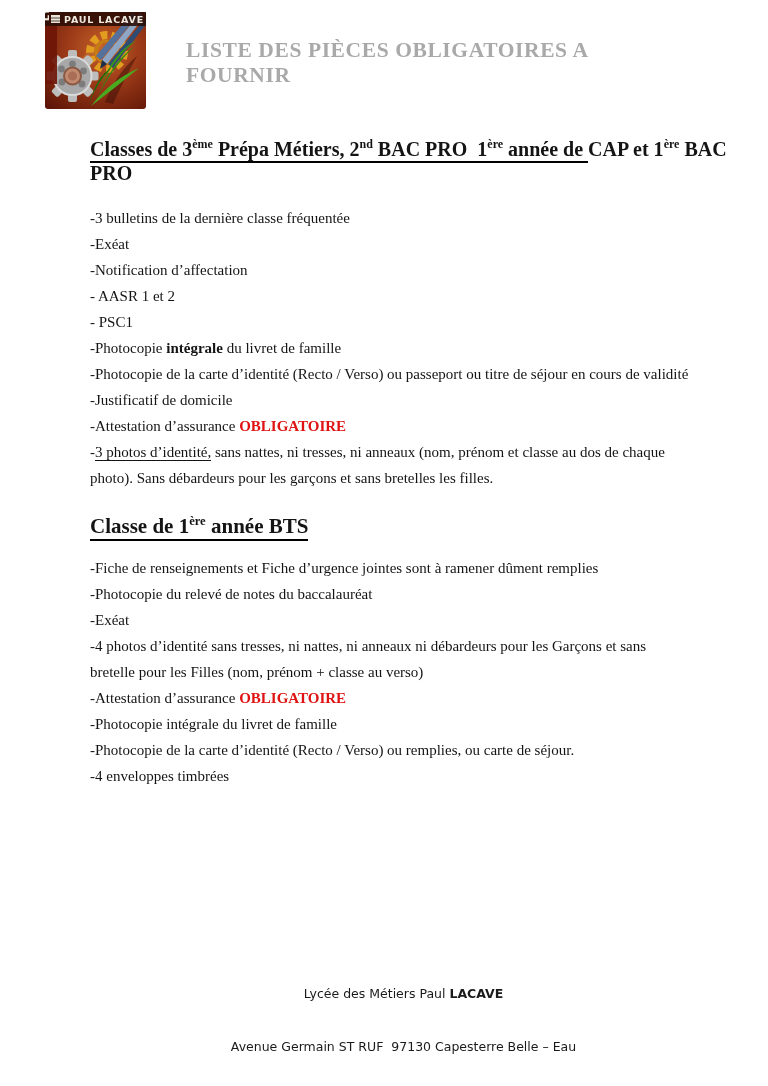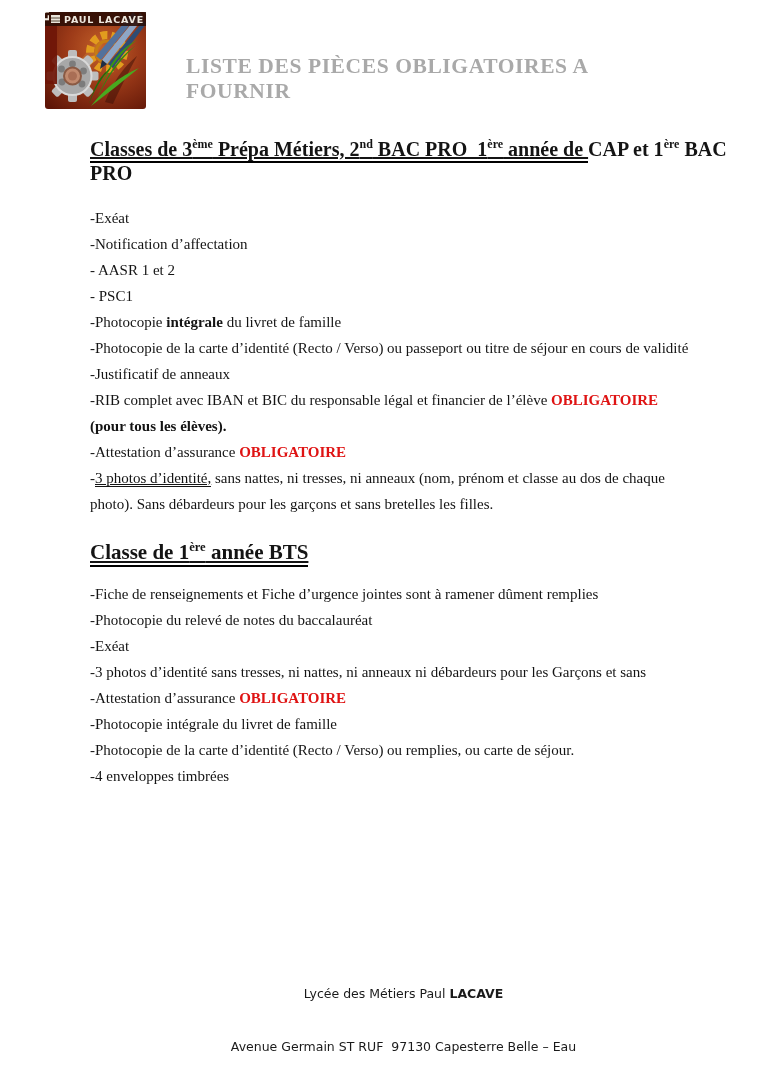--- a/index.html
+++ b/index.html
@@ -10,21 +10,21 @@
     position: relative;
     font-family: "Liberation Serif", serif;
     color: #141414;
     overflow: hidden;
   }
   .logo {
     position: absolute; left: 45px; top: 12px;
     width: 101px; height: 70px;
   }
   .page-title {
-    position: absolute; left: 186px; top: 54px; width: 500px;
+    position: absolute; left: 186px; top: 38px; width: 500px;
     font-family: "Liberation Serif", serif;
     font-size: 21.5px; font-weight: bold;
     color: #a9a9a9;
     letter-spacing: 0.6px;
     white-space: pre-wrap;
   }
   .content {
     position: absolute; left: 90px; top: 137px; width: 645px;
   }
   .heading {
@@ -36,21 +36,21 @@
     font-size: 21px; font-weight: bold; line-height: 26px;
     margin: 22px 0 16px 0;
     white-space: pre-wrap;
   }
   .item {
     margin: 0; font-size: 15px; line-height: 26px;
     white-space: pre-wrap;
   }
   .b { font-weight: bold; }
   sup { font-size: 60%; line-height: 0; }
-  .u-wrap { border-bottom: 1px solid currentColor; text-decoration: underline; }
+  .u-wrap { border-bottom: 1px solid currentColor; }
   .heading .u-wrap, .heading-2 .u-wrap { border-bottom: 2px solid #000; padding-bottom: 1px; }
   .footer {
     position: absolute; left: 90px; top: 950px; width: 627px;
     text-align: center;
     font-family: "DejaVu Sans", sans-serif;
     font-size: 12.5px; line-height: 17.5px;
     color: #1a1a1a;
     white-space: pre-wrap;
   }
 </style>
@@ -120,37 +120,37 @@
     <text x="17" y="9.5" transform="rotate(-90 10 16)" font-family="DejaVu Sans, sans-serif" font-size="9.5" font-weight="bold" fill="#efe9df" letter-spacing="1.5">LYCEE</text>
   </svg>
 </div>
 
 <div class="page-title">LISTE DES PIÈCES OBLIGATOIRES A FOURNIR</div>
 
 <div class="content">
 
   <h1 class="heading"><span class="u-wrap"><span>Classes de 3</span><sup>ème</sup><span> Prépa Métiers, 2</span><sup>nd</sup><span> BAC PRO  1</span><sup>ère</sup><span> année de </span></span><span>CAP et 1</span><sup>ère</sup><span> BAC PRO</span></h1>
 
+  <p class="item"><span>-3 bulletins de la dernière classe fréquentée</span></p>
   <p class="item"><span>-Exéat</span></p>
   <p class="item"><span>-Notification d’affectation</span></p>
   <p class="item"><span>- AASR 1 et 2</span></p>
   <p class="item"><span>- PSC1</span></p>
   <p class="item"><span>-Photocopie </span><span class="b">intégrale</span><span> du livret de famille</span></p>
   <p class="item"><span>-Photocopie de la carte d’identité (Recto / Verso) ou passeport ou titre de séjour en cours de validité</span></p>
-  <p class="item"><span>-Justificatif de anneaux</span></p>
-  <p class="item"><span>-RIB complet avec IBAN et BIC du responsable légal et financier de l’élève </span><span class="b" style="color: rgb(223, 19, 19);">OBLIGATOIRE</span><br><span class="b">(pour tous les élèves).</span></p>
+  <p class="item"><span>-Justificatif de domicile</span></p>
   <p class="item"><span>-Attestation d’assurance </span><span class="b" style="color: rgb(223, 19, 19);">OBLIGATOIRE</span></p>
   <p class="item"><span>-</span><span class="u-wrap"><span>3 photos d’identité,</span></span><span> sans nattes, ni tresses, ni anneaux (nom, prénom et classe au dos de chaque</span><br><span>photo). Sans débardeurs pour les garçons et sans bretelles les filles.</span></p>
 
   <h2 class="heading-2"><span class="u-wrap"><span>Classe de 1</span><sup>ère</sup><span> année BTS</span></span></h2>
 
   <p class="item"><span>-Fiche de renseignements et Fiche d’urgence jointes sont à ramener dûment remplies</span></p>
   <p class="item"><span>-Photocopie du relevé de notes du baccalauréat</span></p>
   <p class="item"><span>-Exéat</span></p>
-  <p class="item"><span>-3 photos d’identité sans tresses, ni nattes, ni anneaux ni débardeurs pour les Garçons et sans</span><br></p>
+  <p class="item"><span>-4 photos d’identité sans tresses, ni nattes, ni anneaux ni débardeurs pour les Garçons et sans</span><br><span>bretelle pour les Filles (nom, prénom + classe au verso)</span></p>
   <p class="item"><span>-Attestation d’assurance </span><span class="b" style="color: rgb(223, 19, 19);">OBLIGATOIRE</span></p>
   <p class="item"><span>-Photocopie intégrale du livret de famille</span></p>
   <p class="item"><span>-Photocopie de la carte d’identité (Recto / Verso) ou remplies, ou carte de séjour.</span></p>
   <p class="item"><span>-4 enveloppes timbrées</span></p>
 </div>
 
 <div class="footer">
   <div><span>Lycée des Métiers Paul </span><span class="b">LACAVE</span></div>
   <div>Avenue Germain ST RUF  97130 Capesterre Belle – Eau</div>
   

